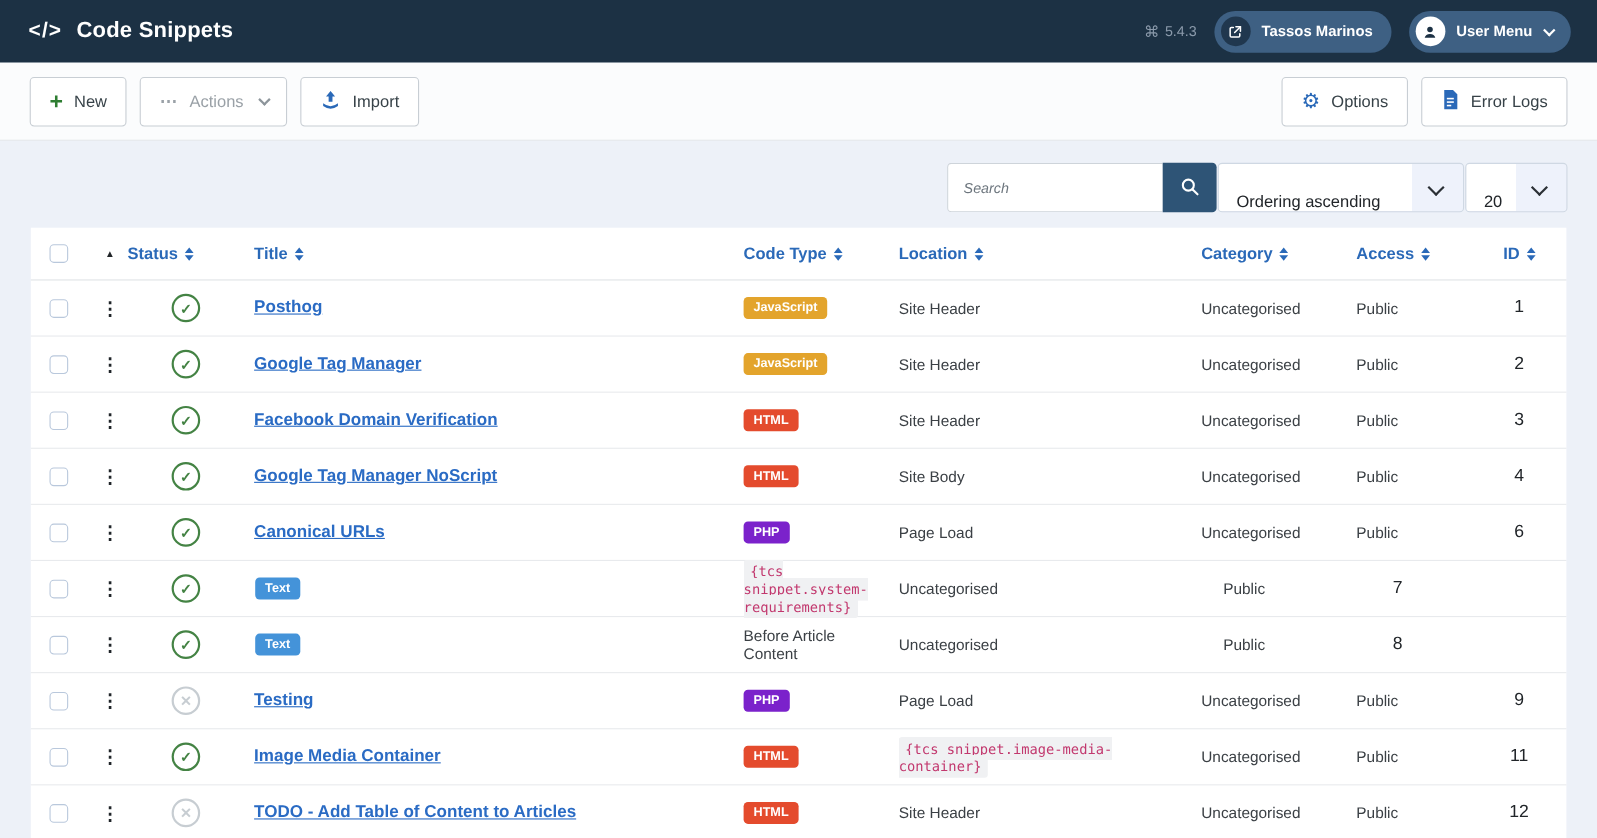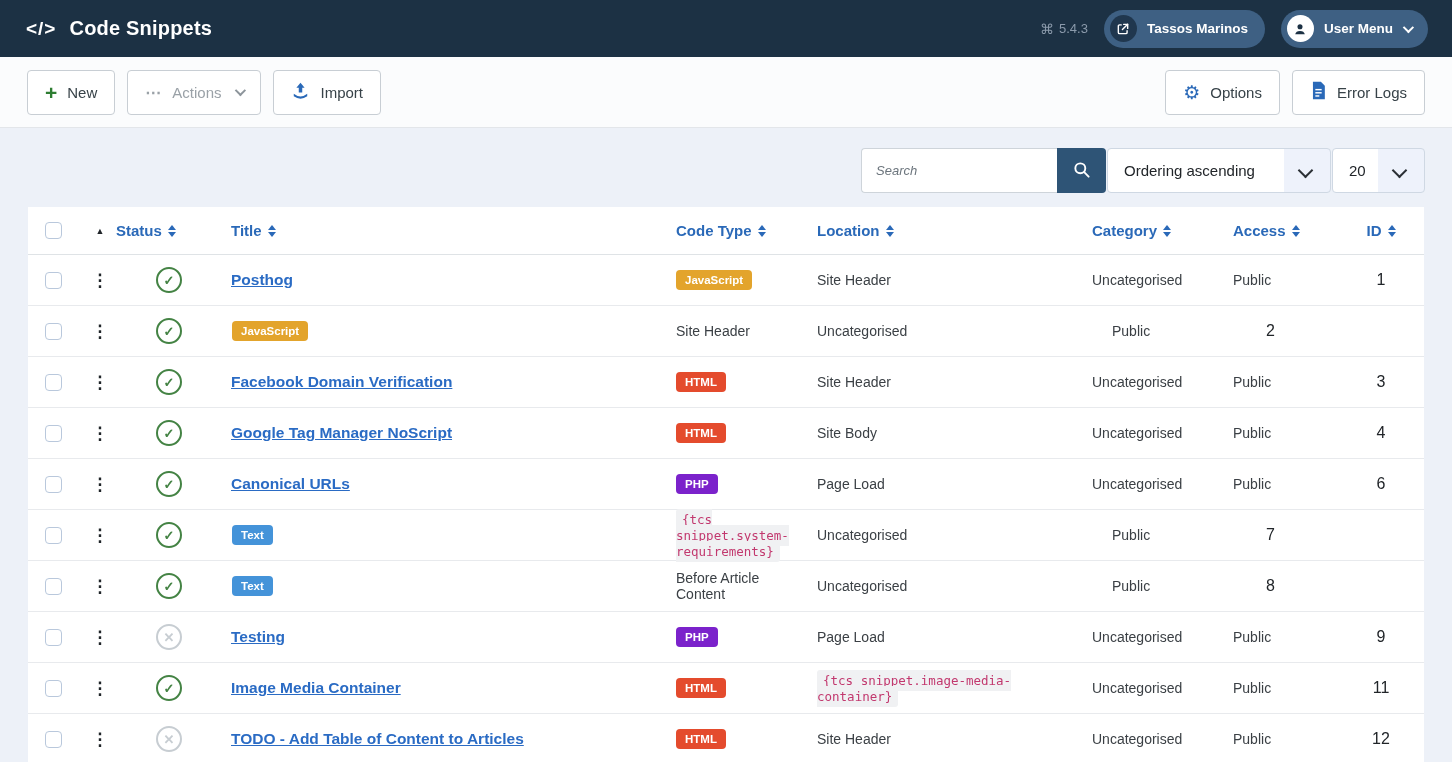--- a/index.html
+++ b/index.html
@@ -52,21 +52,21 @@
 
   
   .filter-row{display:flex;justify-content:flex-end;align-items:center;padding:20px 27px 0 27px;gap:1px;}
   .search-group{display:flex;}
   .search-input{width:196px;height:45px;border:1px solid #ced4da;border-right:none;border-radius:4px 0 0 4px;padding:0 14px;font-size:13px;font-family:inherit;color:#333;background:#fff;outline:none;}
   .search-input::placeholder{font-style:italic;color:#6c757d;}
   .search-btn{width:49px;height:45px;background:var(--search-btn-bg);border:none;border-radius:0 4px 4px 0;display:flex;align-items:center;justify-content:center;cursor:pointer;}
   .fo-group{display:flex;}
   .filter-btn{height:45px;background:var(--filter-btn-bg);color:#fff;border:none;border-radius:4px 0 0 4px;font-weight:700;font-size:15px;font-family:inherit;padding:0 18px;display:flex;align-items:center;gap:9px;cursor:pointer;}
   .clear-btn{height:45px;background:var(--clear-btn-bg);color:#fff;border:none;border-radius:0 4px 4px 0;font-weight:700;font-size:15px;font-family:inherit;padding:0 16px;cursor:pointer;}
-  .select{position:relative;height:45px;border:1px solid #cfd8e3;border-radius:4px;display:flex;align-items:center;padding:0 58px 0 16px;font-size:15px;color:#212529;cursor:pointer;background:linear-gradient(90deg,#fff 0,#fff calc(100% - 46px),#eef2fb calc(100% - 46px),#eef2fb 100%);}
+  .select{position:relative;height:45px;border:1px solid #cfd8e3;border-radius:4px;display:flex;align-items:flex-end;padding:0 58px 0 16px;font-size:15px;color:#212529;cursor:pointer;background:linear-gradient(90deg,#fff 0,#fff calc(100% - 46px),#eef2fb calc(100% - 46px),#eef2fb 100%);}
   .select::after{content:'';width:9px;height:9px;border-right:2px solid #2b3035;border-bottom:2px solid #2b3035;transform:rotate(45deg);position:absolute;right:19px;top:16px;}
   .select.ordering{width:224px;}
   .select.limit{width:93px;}
 
   
   .table{margin:14px 28px 0 28px;background:#fff;}
   .trow{display:grid;grid-template-columns:56px 32px 106px 1fr 141px 275px 121px 135px 86px;align-items:center;}
   .thead{height:48px;border-bottom:1px solid #dfe3e6;}
   .thead .hcell{color:var(--header-blue);font-weight:700;font-size:15px;display:flex;align-items:center;cursor:pointer;}
   .sort{display:inline-flex;flex-direction:column;gap:2px;margin-left:6px;}
@@ -271,20 +271,23 @@
   </div>
 
   <div class="trow row">
     <input type="checkbox" class="cb" style="">
     <button class="kebab">⋮</button>
     <span class="status-wrap">
       <span class="status-icon published">
             <span class="glyph">✓</span>
           </span>
     </span>
+    <span class="cell-title">
+      <a class="title-link">Google Tag Manager</a>
+    </span>
     <span class="cell-code">
       <span class="badge badge-javascript">JavaScript</span>
     </span>
     <span class="cell-loc">
       <span class="loc">Site Header</span>
     </span>
     <span class="cell-cat">Uncategorised</span>
     <span class="cell-acc">Public</span>
     <span class="cell-id">2</span>
   </div>

